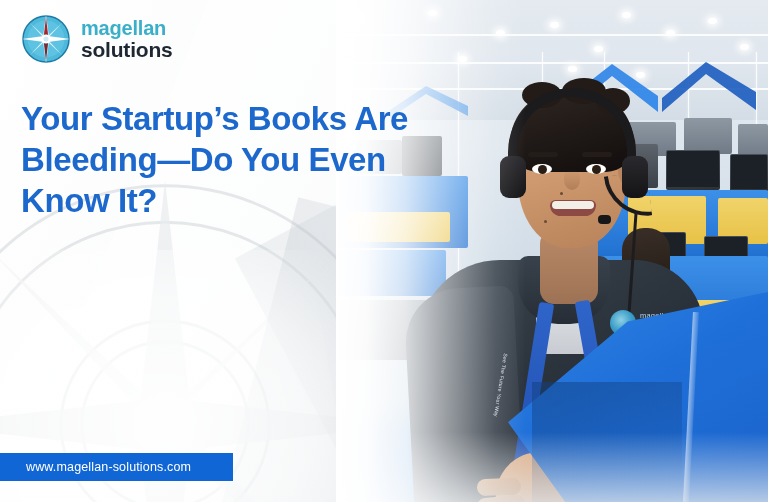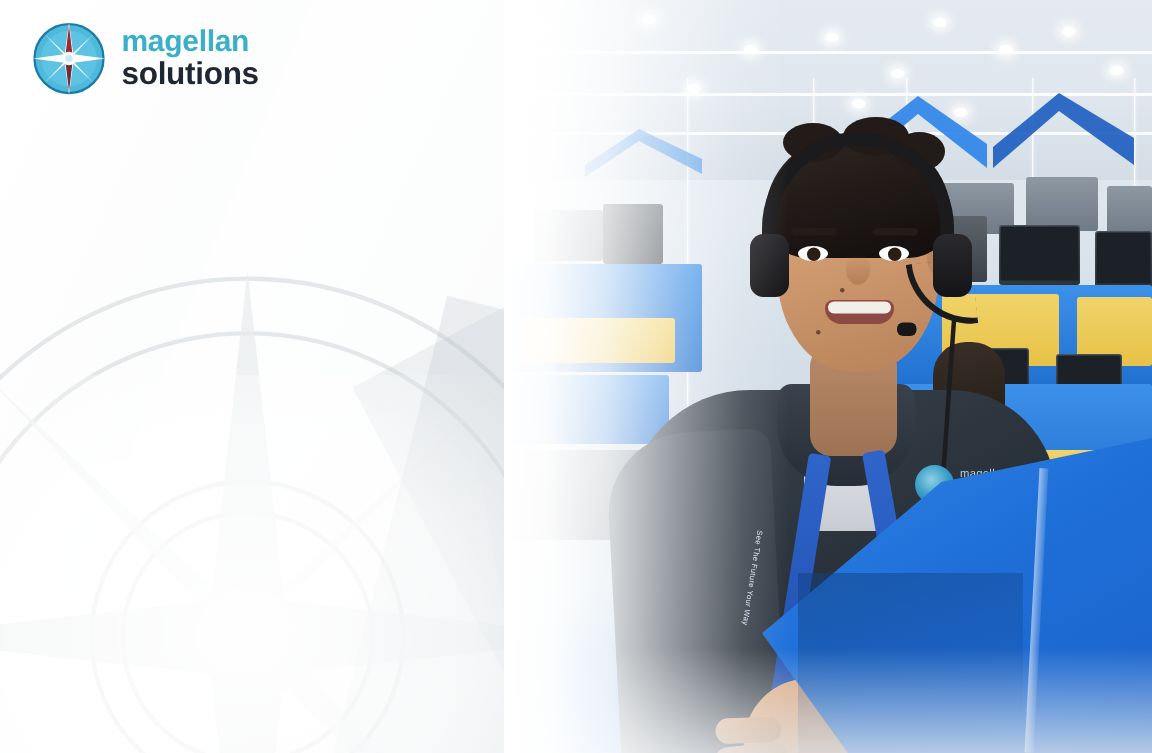--- a/index.html
+++ b/index.html
@@ -516,16 +516,20 @@
         <circle cx="50" cy="50" r="9" fill="#ffffff"></circle>
         <circle cx="50" cy="50" r="5" fill="#cfe9f3"></circle>
       </svg>
     </div>
     <div class="logo-text">
       <div class="logo-line1">magellan</div>
       <div class="logo-line2">solutions</div>
     </div>
   </div>
 
-
-
+  <h1 class="headline">Your Startup’s Books Are Bleeding—Do You Even Know It?</h1>
+
+
+  <div class="url-bar">
+    <span class="url-text">www.magellan-solutions.com</span>
+  </div>
 
 </div>
 
 </body></html>

